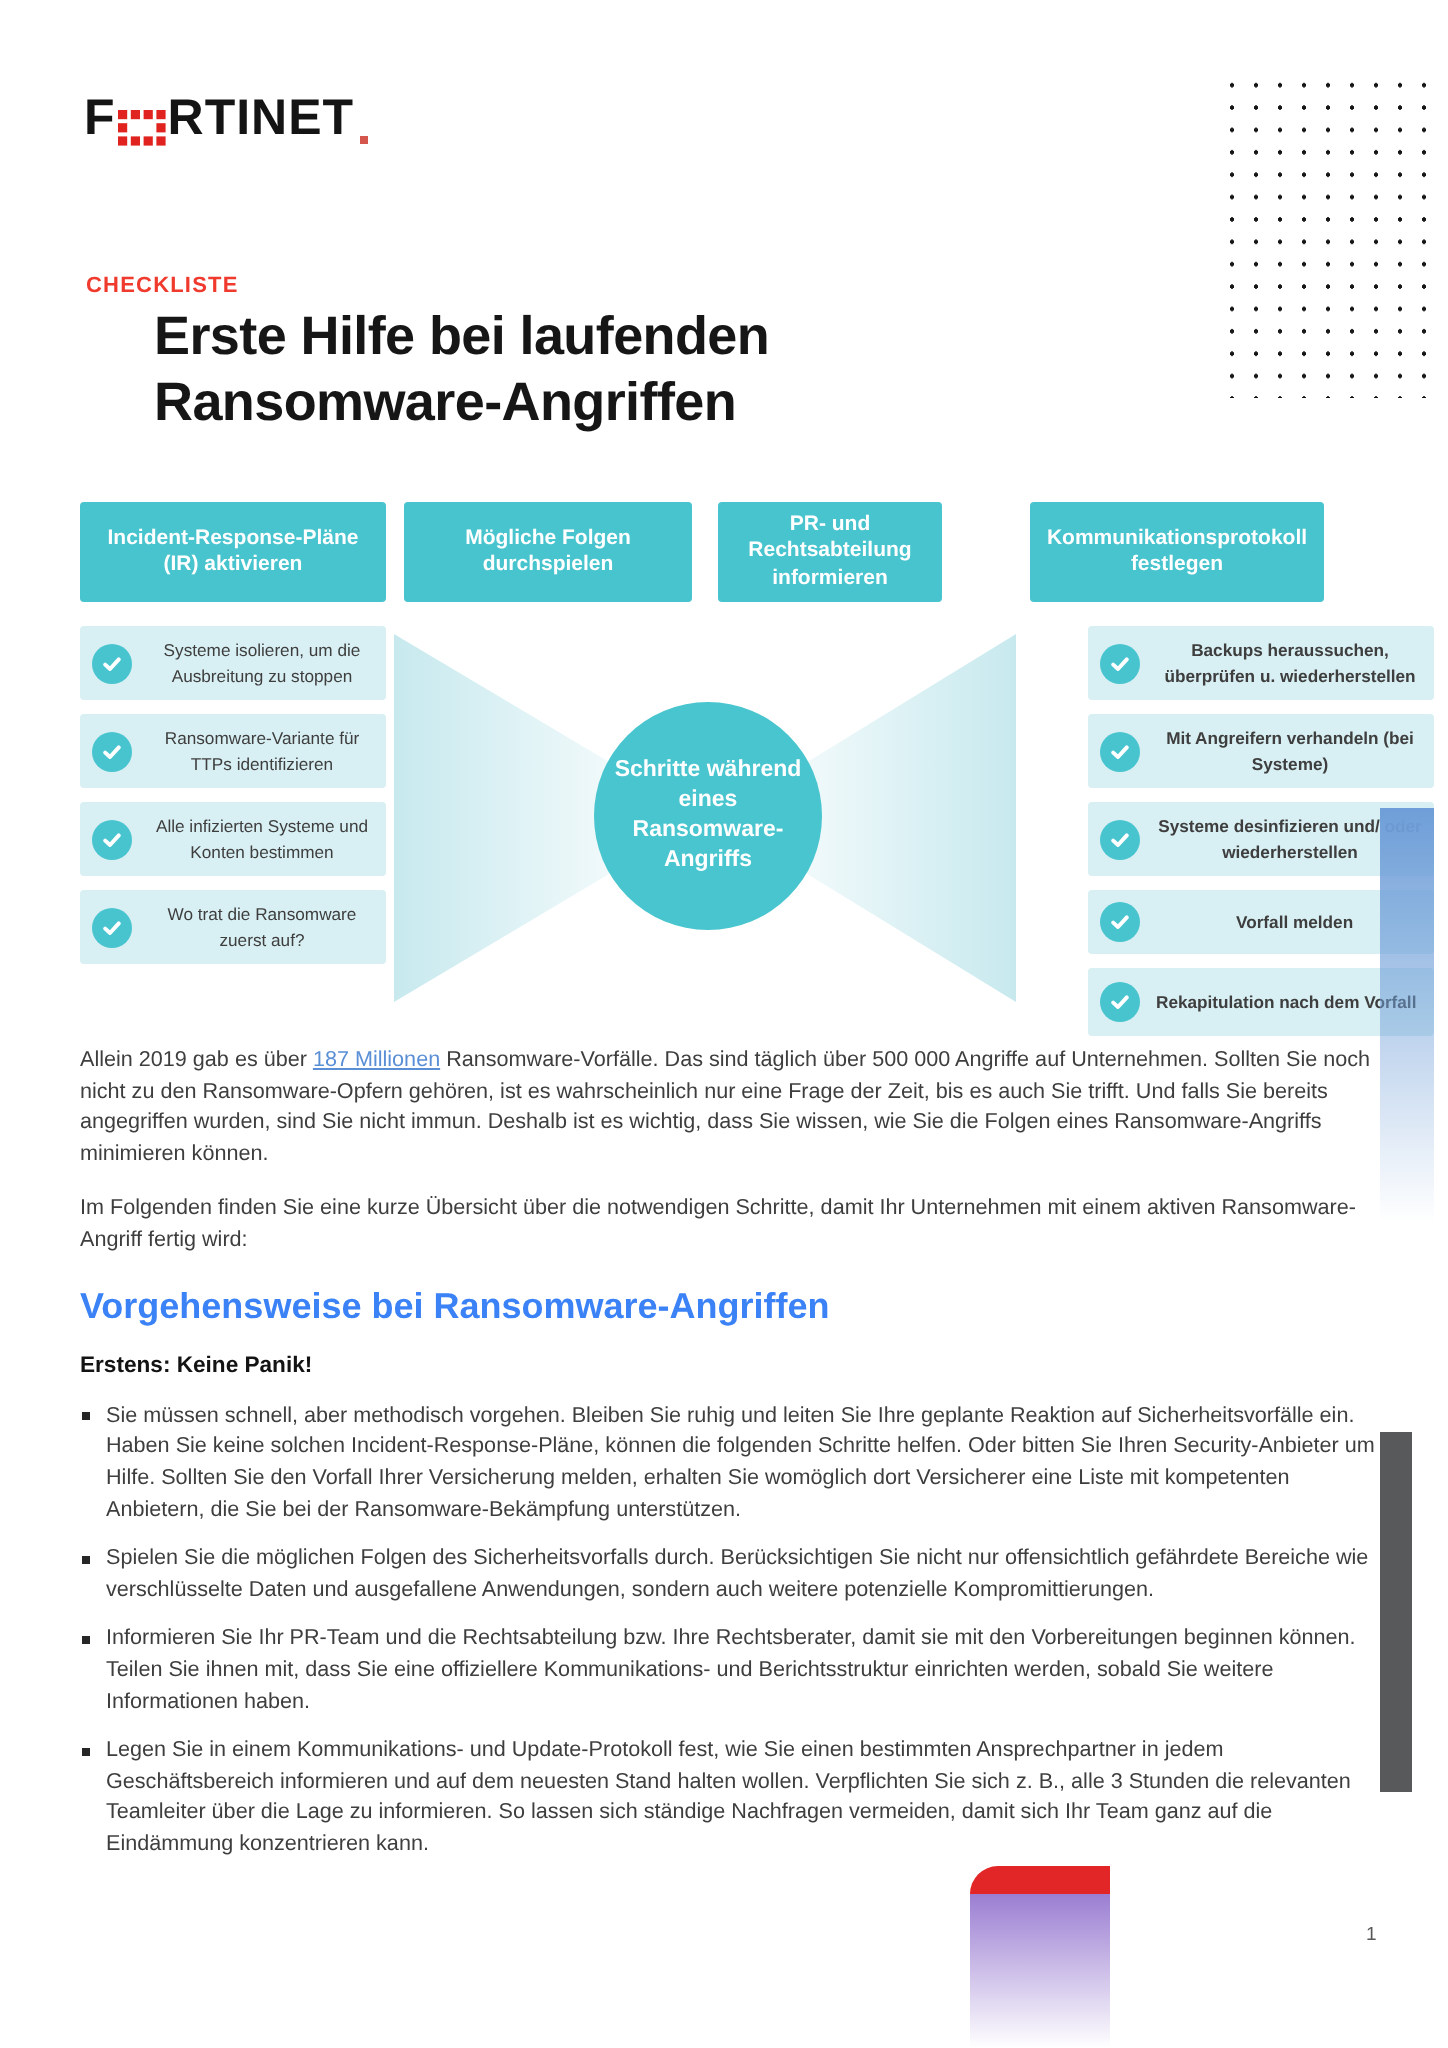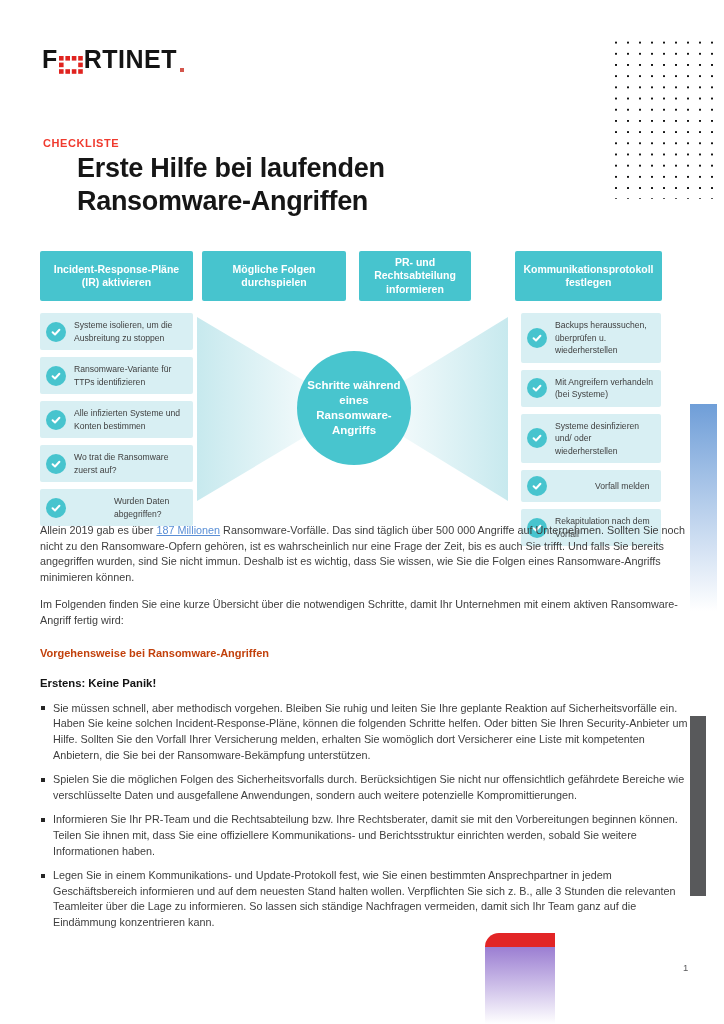--- a/index.html
+++ b/index.html
@@ -45,25 +45,25 @@
     display: flex; align-items: center; justify-content: center; text-align: center;
     padding: 0 10px; box-sizing: border-box;
   }
   .hdr-1 { left: 40px;  width: 153px; }
   .hdr-2 { left: 202px; width: 144px; }
   .hdr-3 { left: 359px; width: 112px; }
   .hdr-4 { left: 515px; width: 147px; }
 
   .chk-col { position: absolute; top: 313px; display: flex; flex-direction: column; gap: 7px; }
   .chk-col.left  { left: 40px;  width: 153px; }
-  .chk-col.right { left: 521px; width: 140px; }
+  .chk-col.right { left: 544px; width: 173px; font-weight: bold; }
   .chk-item {
     background: #d8eff3; border-radius: 2px;
     display: flex; align-items: center; gap: 8px;
-    padding: 6px 5px 6px 6px; min-height: 34px; box-sizing: border-box;
+    padding: 6px 5px 6px 6px; min-height: 34px; box-sizing: border-box; text-align: center;
   }
   .chk-item.short { min-height: 27px; gap: 48px; }
   .chk-icon {
     width: 20px; height: 20px; border-radius: 50%; background: #47c4ce; flex: none;
     display: flex; align-items: center; justify-content: center;
   }
   .chk-text { font-size: 8.6px; line-height: 12.5px; color: #3e3e3e; }
 
   .funnel-left {
     position: absolute; left: 197px; top: 317px; width: 136px; height: 184px;
@@ -80,21 +80,21 @@
     border-radius: 50%; background: #48c5ce;
     display: flex; align-items: center; justify-content: center; text-align: center;
     color: #ffffff; font-weight: bold; font-size: 11.5px; line-height: 15px;
     padding: 0 10px; box-sizing: border-box;
   }
 
   
   .content { position: absolute; left: 40px; top: 523px; width: 653px; font-size: 10.8px; line-height: 15.6px; }
   .content p { margin: 0 0 12px 0; }
   .inline-link { color: #5a8fd6; text-decoration: underline; cursor: pointer; }
-  .section-heading { margin: 17px 0 0 0; font-size: 11px; font-weight: bold; color: #c2410c; }
+  .section-heading { margin: 17px 0 0 0; font-size: 18px; font-weight: bold; color: #3b82f6; }
   .sub-heading { margin: 15px 0 0 0; font-size: 11.3px; font-weight: bold; color: #131313; }
   ul.bullets { list-style: none; margin: 4px 0 0 0; padding: 0; }
   ul.bullets li { position: relative; padding-left: 13px; margin-top: 9px; }
   ul.bullets li::before {
     content: ""; position: absolute; left: 1px; top: 5.5px; width: 4px; height: 4px; background: #262626;
   }
 
   
   .bar-blue {
     position: absolute; left: 690px; top: 404px; width: 27px; height: 207px;
@@ -181,28 +181,20 @@
       <span class="chk-text">Alle infizierten Systeme und Konten bestimmen</span>
     </div>
     <div class="chk-item">
       <span class="chk-icon">
           <svg width="12" height="12" viewBox="0 0 12 12">
             <path d="M2.6 6.3 L5 8.5 L9.4 3.7" fill="none" stroke="#ffffff" stroke-width="2" stroke-linecap="round" stroke-linejoin="round"></path>
           </svg>
         </span>
       <span class="chk-text">Wo trat die Ransomware zuerst auf?</span>
     </div>
-    <div class="chk-item short">
-      <span class="chk-icon">
-          <svg width="12" height="12" viewBox="0 0 12 12">
-            <path d="M2.6 6.3 L5 8.5 L9.4 3.7" fill="none" stroke="#ffffff" stroke-width="2" stroke-linecap="round" stroke-linejoin="round"></path>
-          </svg>
-        </span>
-      <span class="chk-text">Wurden Daten abgegriffen?</span>
-    </div>
   </div>
 
   <div class="chk-col right">
     <div class="chk-item">
       <span class="chk-icon">
           <svg width="12" height="12" viewBox="0 0 12 12">
             <path d="M2.6 6.3 L5 8.5 L9.4 3.7" fill="none" stroke="#ffffff" stroke-width="2" stroke-linecap="round" stroke-linejoin="round"></path>
           </svg>
         </span>
       <span class="chk-text">Backups heraussuchen, überprüfen u. wiederherstellen</span>

